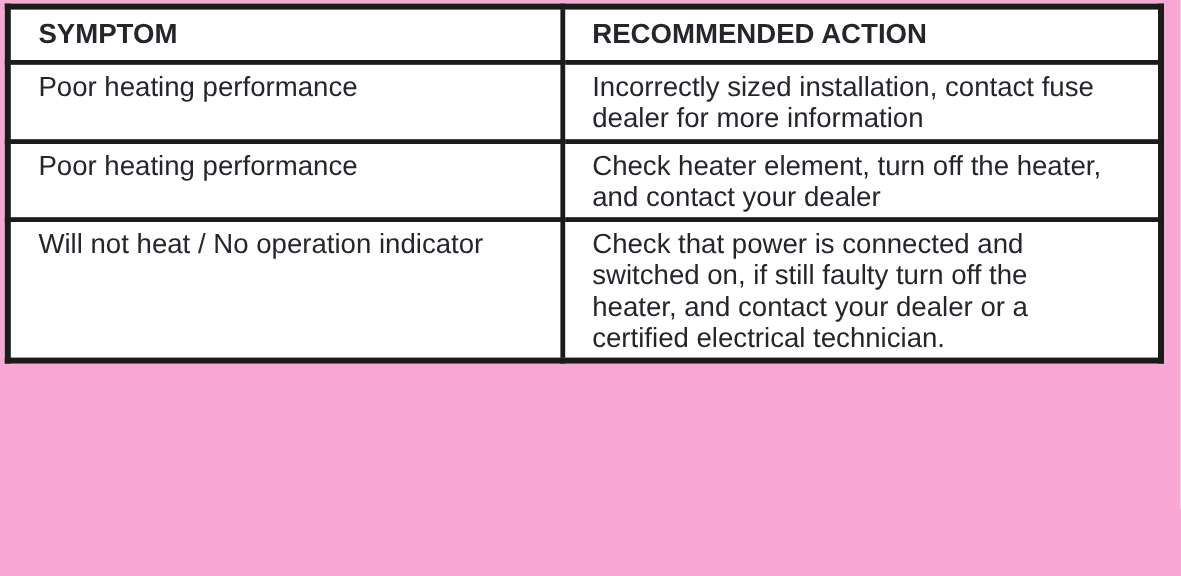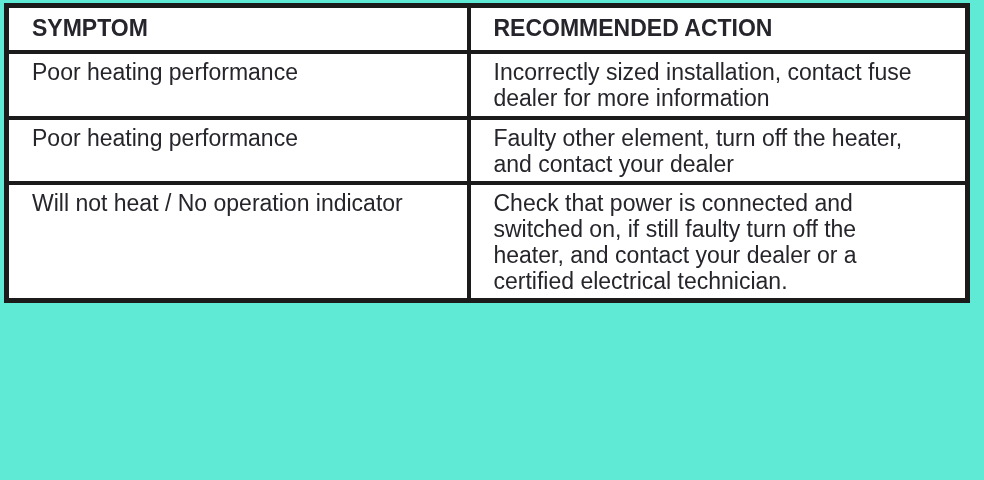--- a/index.html
+++ b/index.html
@@ -7,21 +7,21 @@
     padding: 0;
     background: #ffffff;
     width: 984px;
     height: 480px;
     overflow: hidden;
   }
   .page {
     position: relative;
     width: 984px;
     height: 480px;
-    background: #5eead4;
+    background: #f9a8d4;
     font-family: "Liberation Sans", sans-serif;
   }
   table.troubleshoot {
     position: absolute;
     left: 4px;
     top: 3px;
     width: 966px;
     border-collapse: collapse;
     table-layout: fixed;
     border: 5px solid #1b1b1b;
@@ -70,21 +70,21 @@
       </tr>
     </thead>
     <tbody>
       <tr class="row-2">
         <td>Poor heating performance</td>
         <td>Incorrectly sized installation, contact fuse
 dealer for more information</td>
       </tr>
       <tr class="row-3">
         <td>Poor heating performance</td>
-        <td>Faulty other element, turn off the heater,
+        <td>Check heater element, turn off the heater,
 and contact your dealer</td>
       </tr>
       <tr class="row-4">
         <td>Will not heat / No operation indicator</td>
         <td>Check that power is connected and
 switched on, if still faulty turn off the
 heater, and contact your dealer or a
 certified electrical technician.</td>
       </tr>
     </tbody>

